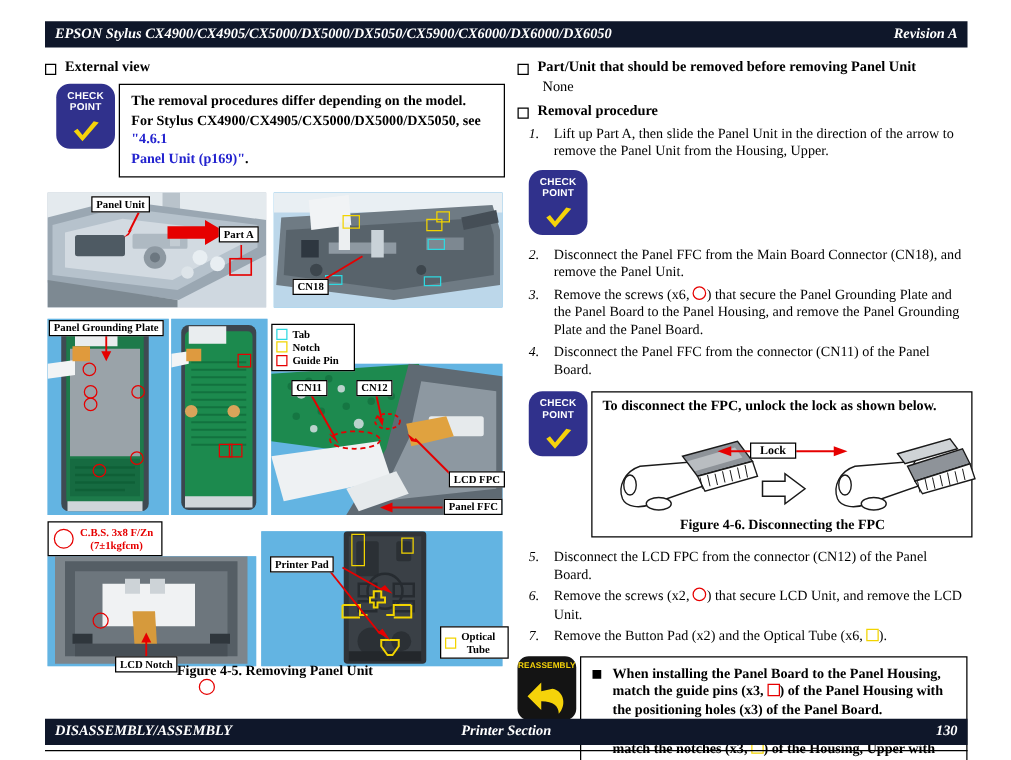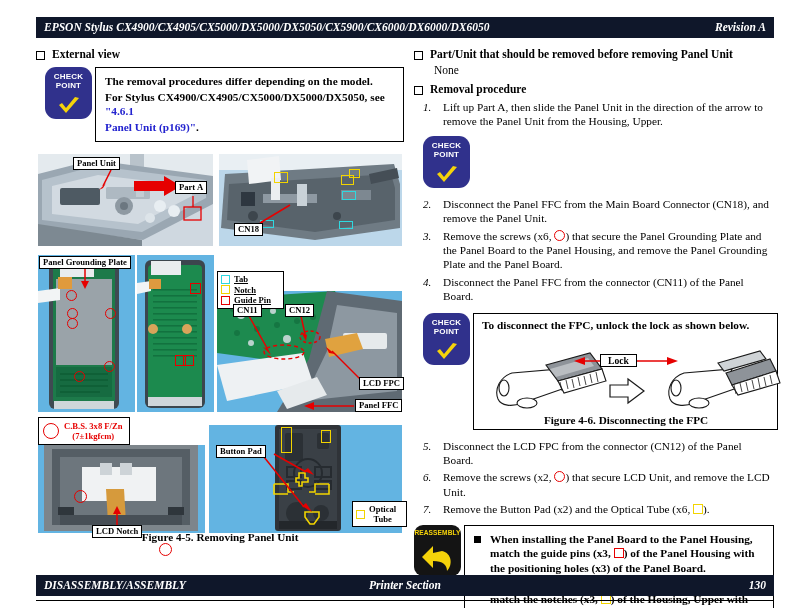--- a/index.html
+++ b/index.html
@@ -235,21 +235,21 @@
           <rect x="12" y="24" width="12" height="10" fill="#de9a3f"></rect>
           <circle cx="50" cy="74" r="5" fill="#d9a45a"></circle>
           <circle cx="16" cy="74" r="5" fill="#d9a45a"></circle>
           <rect x="11" y="142" width="54" height="9" fill="#cfd6da"></rect>
         </svg>
       </div>
       <span class="mark" style="left:154px;top:132px;width:9px;height:9px;border:1.6px solid #e60000;"></span>
       <span class="mark" style="left:139px;top:204px;width:9px;height:9px;border:1.6px solid #e60000;"></span>
       <span class="mark" style="left:147px;top:204px;width:9px;height:9px;border:1.6px solid #e60000;"></span>
 
-      <div class="legbox" style="left:181px;top:120px;width:58px;text-decoration:underline;">
+      <div class="legbox" style="left:181px;top:108px;width:58px;">
         <div class="legrow">
           <span class="lsq" style="border:1.6px solid #2fd8e0;"></span>
           <span>Tab</span>
         </div>
         <div class="legrow">
           <span class="lsq" style="border:1.6px solid #f2d400;"></span>
           <span>Notch</span>
         </div>
         <div class="legrow">
           <span class="lsq" style="border:1.6px solid #e60000;"></span>
@@ -373,21 +373,21 @@
         </svg>
       <svg class="mark" style="left:238px;top:331px;" width="20" height="14" viewBox="0 0 20 14">
           <path d="M0 2 H14 V10 H20 M0 2 V12 H14" fill="none" stroke="#f2d400" stroke-width="1.6"></path>
         </svg>
       <svg class="mark" style="left:273px;top:331px;" width="20" height="14" viewBox="0 0 20 14">
           <path d="M20 2 H6 V10 H0 M20 2 V12 H6" fill="none" stroke="#f2d400" stroke-width="1.6"></path>
         </svg>
       <svg class="mark" style="left:269px;top:361px;" width="14" height="13" viewBox="0 0 14 13">
           <path d="M0 0 H14 V5 L9 12 H5 L0 5 Z" fill="none" stroke="#f2d400" stroke-width="1.6"></path>
         </svg>
-      <span class="cap" style="left:180px;top:294px;">Button Pad</span>
+      <span class="cap" style="left:180px;top:294px;">Printer Pad</span>
       <svg class="mark" style="left:238px;top:301px;" width="42" height="24" viewBox="0 0 42 24">
           <path d="M0 2 L32 20" stroke="#e60000" stroke-width="1.5" fill="none"></path>
           <path d="M40 23 L30 19 L34 16 Z" fill="#e60000"></path>
         </svg>
       <svg class="mark" style="left:228px;top:306px;" width="52" height="56" viewBox="0 0 52 56">
           <path d="M0 0 L40 50" stroke="#e60000" stroke-width="1.5" fill="none"></path>
           <path d="M48 55 L38 49 L42 46 Z" fill="#e60000"></path>
         </svg>
       <div class="legbox" style="left:316px;top:350px;width:47px;padding:2px 3px;">
         <div style="display:flex;align-items:center;gap:4px;">

